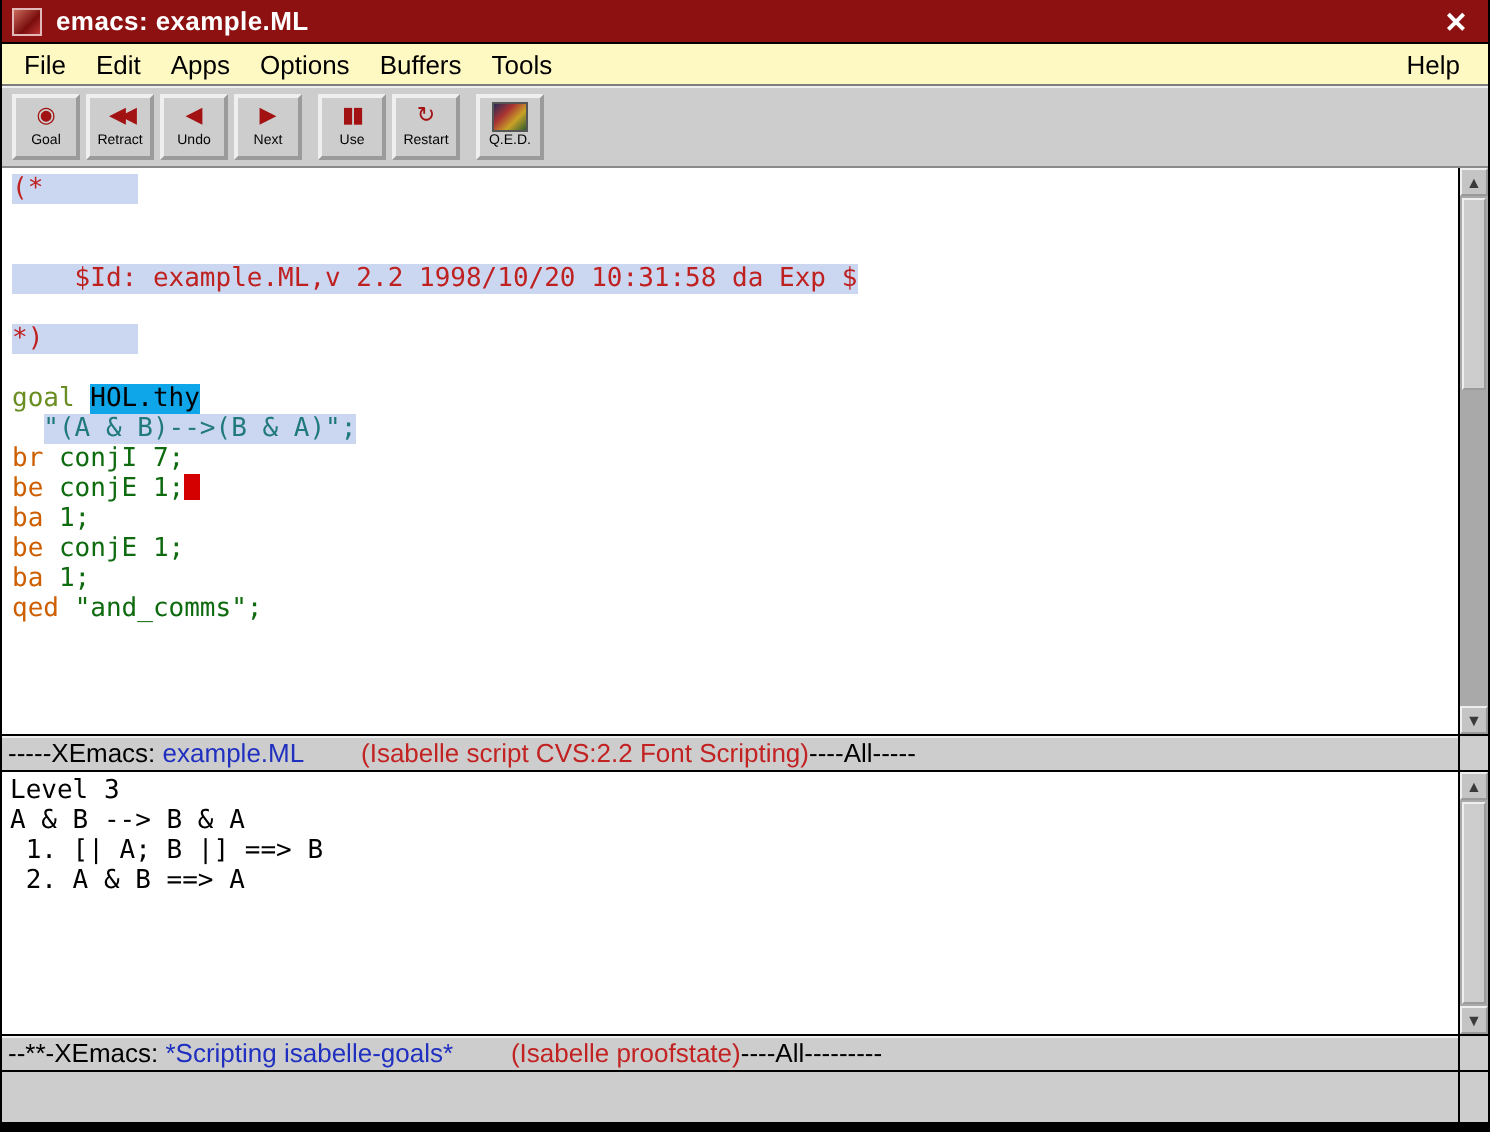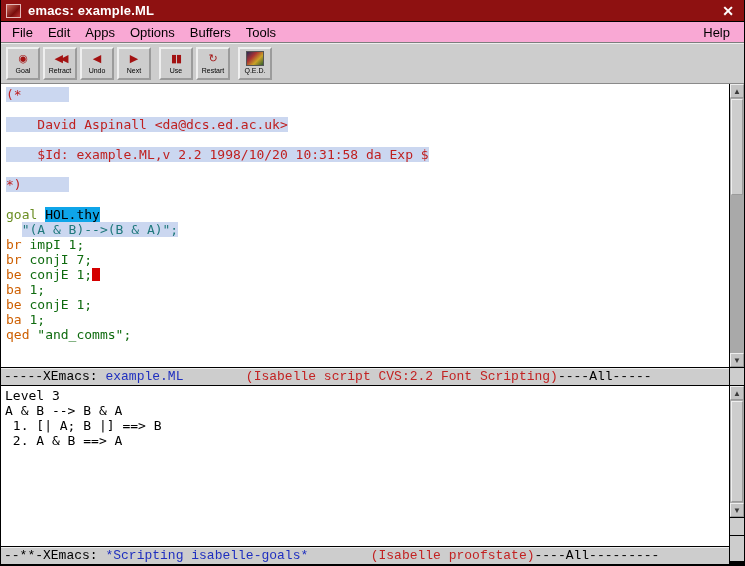--- a/index.html
+++ b/index.html
@@ -7,21 +7,21 @@
   body{background:#000;font-family:"Liberation Sans",sans-serif}
   .window{position:absolute;left:0;top:0;width:745px;height:561px;background:#cdcdcd;display:flex;flex-direction:column;border-left:1px solid #000;border-right:1px solid #000}
 
   
   .titlebar{height:22px;background:#8e1111;display:flex;align-items:center;position:relative;flex:0 0 auto;border-bottom:1px solid #000}
   .tb-icon{width:15px;height:14px;margin:0 7px 0 5px;background:linear-gradient(135deg,#c96a5a,#7a0d0d 60%,#b33);border:1px solid #e3b8b8}
   .title-text{color:#fff;font-size:13px;font-weight:bold;letter-spacing:.2px}
   .close-btn{position:absolute;right:7px;top:2px;color:#fff;font-size:14px;font-weight:bold;width:18px;height:18px;display:flex;align-items:center;justify-content:center;cursor:default}
 
   
-  .menubar{height:21px;background:#f9a8d4;display:flex;align-items:center;font-size:13px;color:#000;padding:0 4px;border-bottom:1px solid #7d7d7d;flex:0 0 auto}
+  .menubar{height:21px;background:#fef9c3;display:flex;align-items:center;font-size:13px;color:#000;padding:0 4px;border-bottom:1px solid #7d7d7d;flex:0 0 auto}
   .menu-items{display:flex}
   .menu-item{padding:2px 8px 2px 7px;white-space:nowrap}
   .menu-help{margin-left:auto;padding:2px 10px}
 
   
   .toolbar{height:41px;background:#cdcdcd;border-bottom:1px solid #8a8a8a;box-shadow:inset 0 1px 0 #eee;display:flex;align-items:center;padding:2px 2px 2px 5px;flex:0 0 auto}
   .toolbar-buttons{display:flex;gap:3px;align-items:center}
   .tb-btn{width:34px;height:33px;background:#cdcdcd;border:2px outset #efefef;display:flex;flex-direction:column;align-items:center;justify-content:center;overflow:hidden}
   .tb-btn.gap{margin-left:5px}
   .tb-btn .icon{height:15px;line-height:15px;font-size:11px;color:#a31212;white-space:nowrap}
@@ -29,34 +29,34 @@
   .icon-use-icon{letter-spacing:-1px}
   .icon-qed-icon{width:18px;height:14px;background:linear-gradient(135deg,#2a2a55 0%,#a33 35%,#c9a227 65%,#2e5d2e 100%);border:1px solid #555}
   .tb-btn .lbl{font-size:7px;line-height:9px;color:#000;white-space:nowrap}
 
   
   .mainrow{flex:1;display:flex;min-height:0}
   .leftcol{flex:1;display:flex;flex-direction:column;min-width:0}
 
   .textpane{font-family:"DejaVu Sans Mono",monospace;font-size:13px;background:#fff;overflow:hidden}
   .editor{height:283px;padding:3px 0 0 5px;flex:0 0 auto}
-  .goals{height:160px;padding:2px 0 0 4px;flex:0 0 auto}
+  .goals{height:131px;padding:2px 0 0 4px;flex:0 0 auto}
   .line{height:15px;line-height:15px;white-space:pre}
 
   .t-plain{color:#000}
   .t-comment{color:#bf2020;background:#cbd7f0}
   .t-hl{color:#000;background:#0ea5e9}
   .t-goal{color:#6b8e23}
   .t-kw{color:#cd5f00}
   .t-arg{color:#0f6b0f}
   .t-str{color:#20797d;background:#cbd7f0}
   .t-cursor{display:inline-block;width:8px;height:13px;background:#d40000;vertical-align:-2px}
 
   
-  .modeline{height:19px;background:#cdcdcd;border-top:1px solid #000;border-bottom:1px solid #000;font-family:Liberation Mono, monospace;font-size:13px;line-height:17px;white-space:pre;overflow:hidden;padding-left:3px;flex:0 0 auto;box-shadow:inset 0 1px 0 #eee}
+  .modeline{height:19px;background:#cdcdcd;border-top:1px solid #000;border-bottom:1px solid #000;font-family:Liberation Sans, sans-serif;font-size:13px;line-height:17px;white-space:pre;overflow:hidden;padding-left:3px;flex:0 0 auto;box-shadow:inset 0 1px 0 #eee}
   .m-buf{color:#1f2fbf}
   .m-info{color:#c22222}
 
   .minibuffer{flex:1;background:#cdcdcd}
 
   
   .scrollcol{width:15px;flex:0 0 auto;display:flex;flex-direction:column;background:#cdcdcd;border-left:1px solid #000}
   .sb{display:flex;flex-direction:column;flex:0 0 auto}
   .sb-arrow{height:14px;flex:0 0 auto;display:flex;align-items:center;justify-content:center;font-size:8px;color:#3a3a3a;background:#c4c4c4;border:1px outset #eee}
   .sb-trough{flex:1;background:#a9a9a9;position:relative}
@@ -119,29 +119,27 @@
         </div>
       </div>
   </div>
 
   <div class="mainrow">
     <div class="leftcol">
 
       <div class="textpane editor">
           <div class="line"><span class="t-comment">(*      </span></div>
           <div class="line"></div>
-          <div class="line"><span class="t-comment">    David Aspinall &lt;da@dcs.ed.ac.uk&gt;</span></div>
           <div class="line"></div>
           <div class="line"><span class="t-comment">    $Id: example.ML,v 2.2 1998/10/20 10:31:58 da Exp $</span></div>
           <div class="line"></div>
           <div class="line"><span class="t-comment">*)      </span></div>
           <div class="line"></div>
           <div class="line"><span class="t-goal">goal</span><span class="t-plain"> </span><span class="t-hl">HOL.thy</span></div>
           <div class="line"><span class="t-plain">  </span><span class="t-str">"(A &amp; B)--&gt;(B &amp; A)";</span></div>
-          <div class="line"><span class="t-kw">br</span><span class="t-plain"> </span><span class="t-arg">impI 1;</span></div>
           <div class="line"><span class="t-kw">br</span><span class="t-plain"> </span><span class="t-arg">conjI 7;</span></div>
           <div class="line"><span class="t-kw">be</span><span class="t-plain"> </span><span class="t-arg">conjE 1;</span><span class="t-cursor"></span></div>
           <div class="line"><span class="t-kw">ba</span><span class="t-plain"> </span><span class="t-arg">1;</span></div>
           <div class="line"><span class="t-kw">be</span><span class="t-plain"> </span><span class="t-arg">conjE 1;</span></div>
           <div class="line"><span class="t-kw">ba</span><span class="t-plain"> </span><span class="t-arg">1;</span></div>
           <div class="line"><span class="t-kw">qed</span><span class="t-plain"> </span><span class="t-arg">"and_comms";</span></div>
         </div>
 
       <div class="modeline"><span class="t-plain">-----XEmacs: </span><span class="m-buf">example.ML</span><span class="t-plain">        </span><span class="m-info">(Isabelle script CVS:2.2 Font Scripting)</span><span class="t-plain">----All-----</span></div>
 

